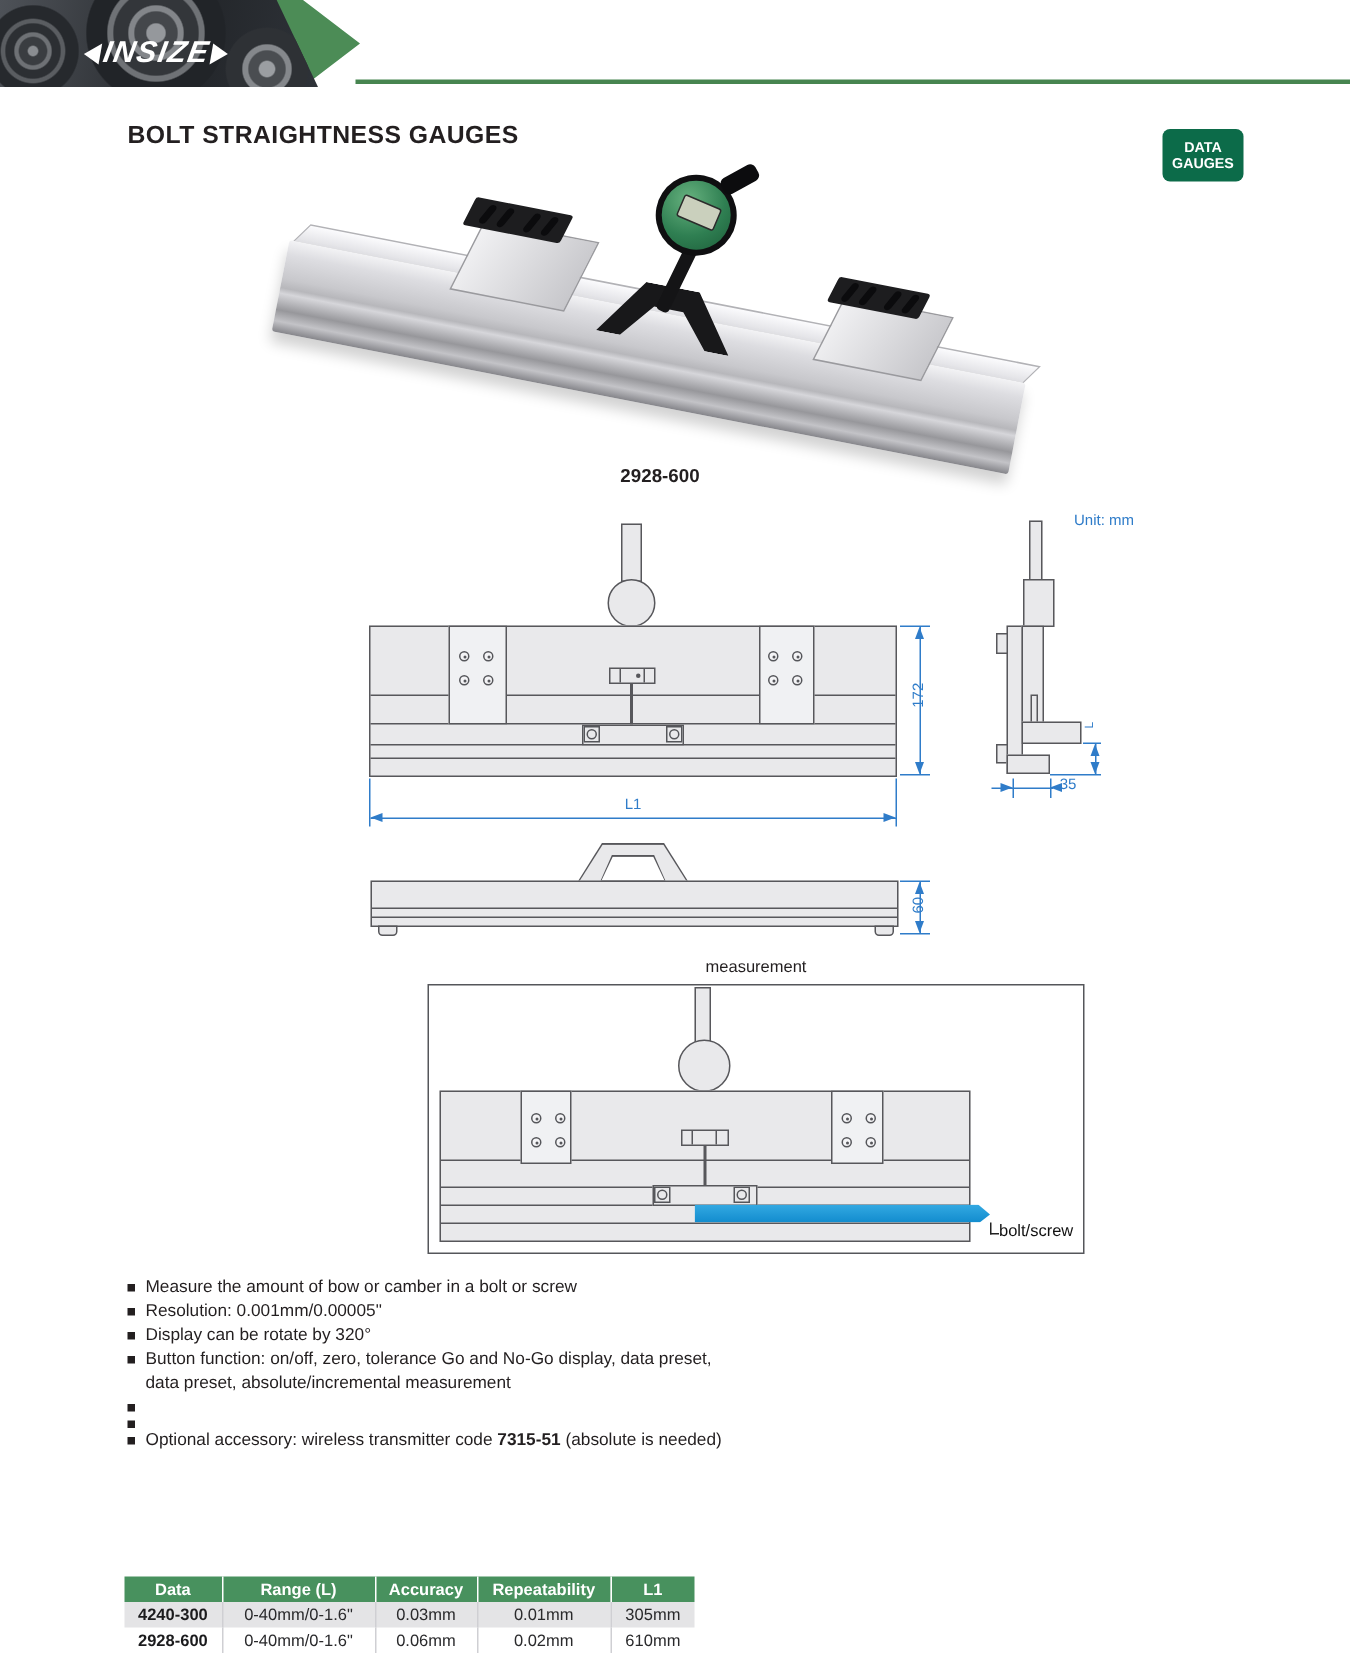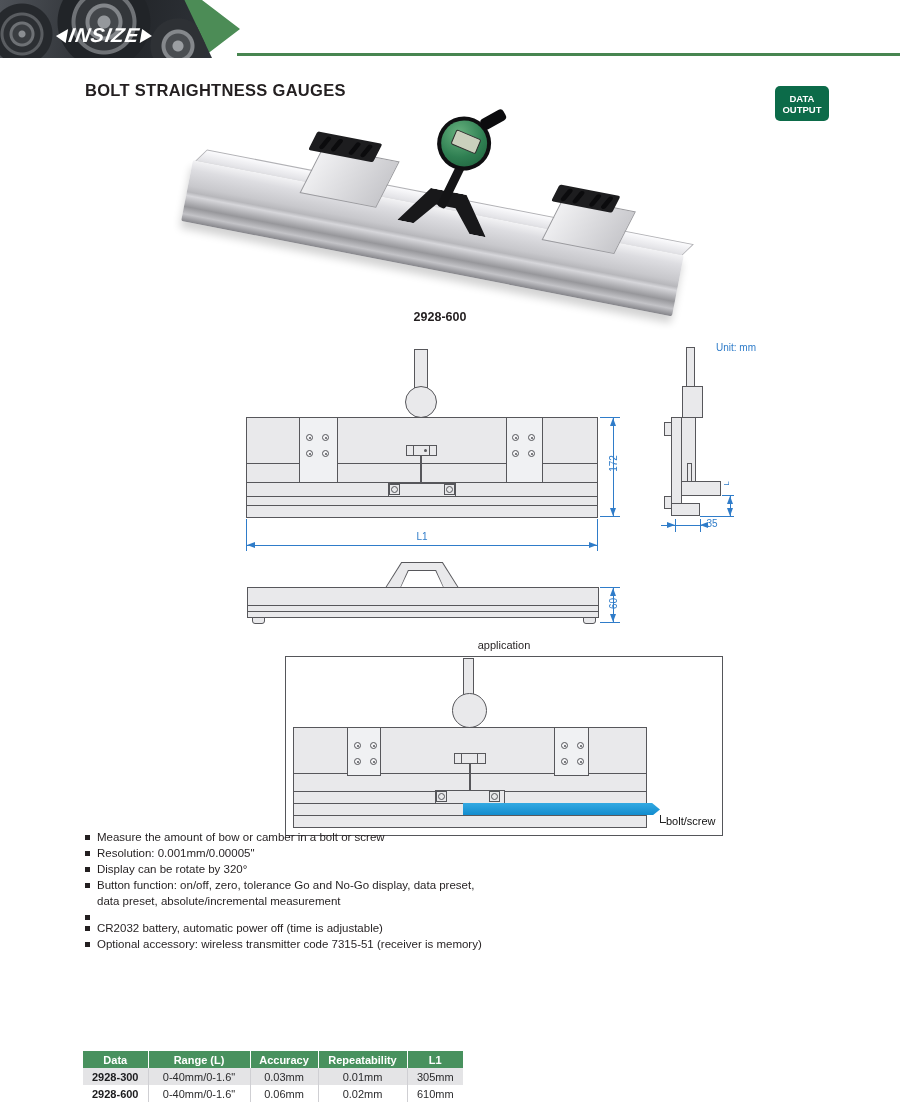--- a/index.html
+++ b/index.html
@@ -62,25 +62,25 @@
   .aE{position:absolute;width:0;height:0;border-top:3px solid transparent;border-bottom:3px solid transparent;border-left:8px solid #2f7cc9;}
   .clip-trap{clip-path:polygon(22% 0,78% 0,100% 100%,0 100%);}
   .clip-trap2{clip-path:polygon(18% 0,82% 0,100% 100%,0 100%);}
   
   .appbox{position:absolute;left:285px;top:656px;width:438px;height:180px;border:1px solid #55565a;background:#fff;box-sizing:border-box;}
   .applabel{position:absolute;left:440px;top:639px;width:128px;text-align:center;font-size:11px;color:#231f20;}
   .boltbar{position:absolute;left:463px;top:803px;width:197px;height:12px;
     background:linear-gradient(#33a9e2,#128cce);clip-path:polygon(0 0,96% 0,100% 55%,96.5% 100%,0 100%);}
   .boltlabel{position:absolute;left:666px;top:815px;font-size:11px;color:#111;}
   
-  .features{position:absolute;left:85px;top:829px;width:490px;}
+  .features{position:absolute;left:85px;top:850px;width:490px;}
   .feat{display:flex;align-items:flex-start;line-height:16px;font-size:11.5px;color:#231f20;}
   .sq{flex:0 0 auto;width:5px;height:5px;background:#231f20;margin:6px 7px 0 0;}
   .fline{display:block;}
-  .bold{font-weight:normal;}
+  .bold{font-weight:bold;}
   
   .spec{position:absolute;left:83px;top:1051px;width:380px;border-collapse:collapse;table-layout:fixed;font-size:11px;}
   .spec th{background:#48915e;color:#fff;font-weight:bold;height:15px;border-right:1px solid #fff;text-align:center;padding:1px 0;font-size:11px;}
   .spec th:last-child{border-right:none;}
   .spec td{height:17px;text-align:center;border-right:1px solid #cfcfd3;color:#2a2a2c;padding:0;}
   .spec td:last-child{border-right:none;}
   .spec tr.odd td{background:#e4e4e6;}
   .spec td.codecell{font-weight:bold;color:#1b1b1d;}
 </style>
 </head>
@@ -93,21 +93,21 @@
     <span class="tri-l"></span>
     <span class="txt">INSIZE</span>
     <span class="tri-r"></span>
   </div>
   <div class="hdr-rule"></div>
 </div>
 
 <div class="title">BOLT STRAIGHTNESS GAUGES</div>
 <div class="badge">
   <div>DATA</div>
-  <div>OUTPUT</div>
+  <div>GAUGES</div>
 </div>
 
 <div class="photo">
   <div class="beam-group">
     <div class="beam-top"></div>
     <div class="beam-front"></div>
     <div class="clamp" style="left:112px;top:-44px;width:92px;height:58px;">
       <div class="plate" style="left:6px;top:6px;width:76px;height:48px;"></div>
       <div class="bracket" style="left:2px;top:-8px;width:66px;height:20px;">
         <span class="pin" style="left:10px;top:3px;"></span>
@@ -229,21 +229,21 @@
     <div class="bl" style="left:600px;top:587px;width:20px;height:1px;"></div>
     <div class="bl" style="left:600px;top:622px;width:20px;height:1px;"></div>
     <div class="bl" style="left:613px;top:588px;width:1px;height:34px;"></div>
     <span class="aN" style="left:610px;top:588px;"></span>
     <span class="aS" style="left:610px;top:614px;"></span>
     <div class="dimtxt" style="left:598px;top:598px;width:30px;transform:rotate(-90deg);">60</div>
   </div>
 </div>
 
 <div>
-  <div class="applabel">application</div>
+  <div class="applabel">measurement</div>
   <div class="appbox"></div>
   <div class="fill" style="left:463px;top:658px;width:11px;height:37px;"></div>
   <div class="fill" style="left:452px;top:693px;width:35px;height:35px;border-radius:50%;"></div>
   <div class="fill" style="left:465px;top:727px;width:9px;height:26px;"></div>
   <div class="gl" style="left:468px;top:752px;width:4px;height:4px;"></div>
   <div class="fill" style="left:293px;top:727px;width:354px;height:101px;"></div>
   <div class="gl" style="left:294px;top:773px;width:352px;height:1px;"></div>
   <div class="gl" style="left:294px;top:791px;width:352px;height:1px;"></div>
   <div class="gl" style="left:294px;top:803px;width:352px;height:1px;"></div>
   <div class="gl" style="left:294px;top:815px;width:352px;height:1px;"></div>
@@ -288,25 +288,24 @@
     <span>
       <span class="fline">Button function: on/off, zero, tolerance Go and No-Go display, data preset,</span>
       <span class="fline">data preset, absolute/incremental measurement</span>
     </span>
   </div>
   <div class="feat">
       <span class="sq"></span>
     </div>
   <div class="feat">
       <span class="sq"></span>
-      <span>CR2032 battery, automatic power off (time is adjustable)</span>
-    </div>
-  <div class="feat">
-      <span class="sq"></span>
-    <span><span>Optional accessory: wireless transmitter code </span><span class="bold">7315-51</span><span> (receiver is memory)</span></span>
+    </div>
+  <div class="feat">
+      <span class="sq"></span>
+    <span><span>Optional accessory: wireless transmitter code </span><span class="bold">7315-51</span><span> (absolute is needed)</span></span>
   </div>
 </div>
 
 <table class="spec">
   <colgroup>
       <col style="width:65px">
       <col style="width:102px">
       <col style="width:68px">
       <col style="width:89px">
       <col style="width:56px">
@@ -315,21 +314,21 @@
     <tr>
       <th>Data</th>
       <th>Range (L)</th>
       <th>Accuracy</th>
       <th>Repeatability</th>
       <th>L1</th>
     </tr>
   </thead>
   <tbody>
     <tr class="odd">
-      <td class="codecell">2928-300</td>
+      <td class="codecell">4240-300</td>
       <td>0-40mm/0-1.6"</td>
       <td>0.03mm</td>
       <td>0.01mm</td>
       <td>305mm</td>
     </tr>
     <tr>
       <td class="codecell">2928-600</td>
       <td>0-40mm/0-1.6"</td>
       <td>0.06mm</td>
       <td>0.02mm</td>

